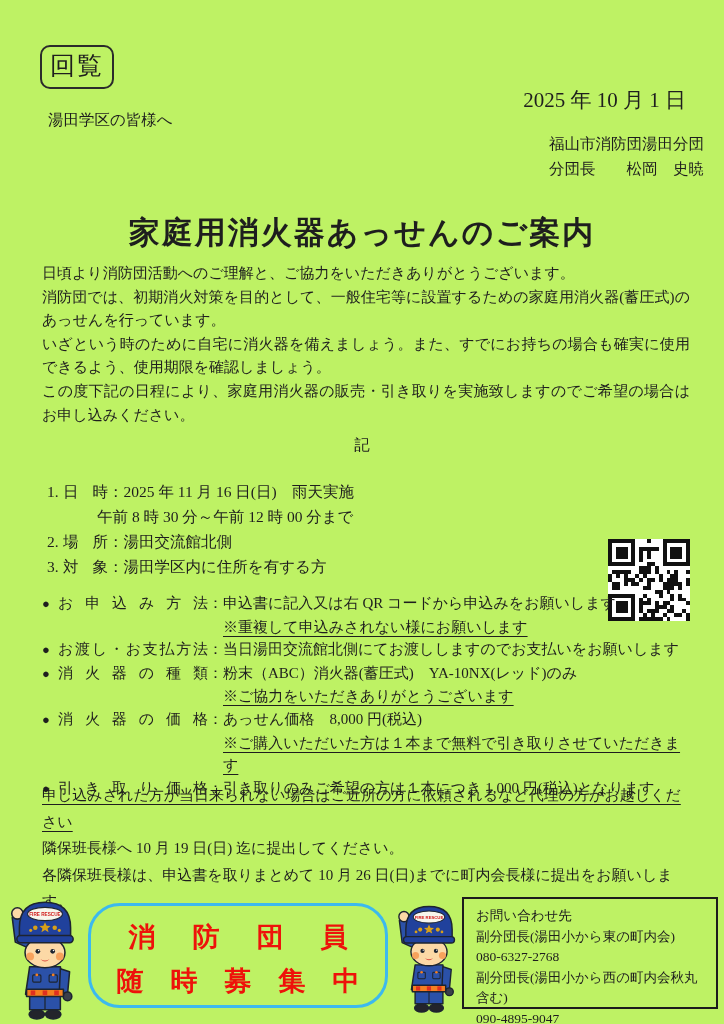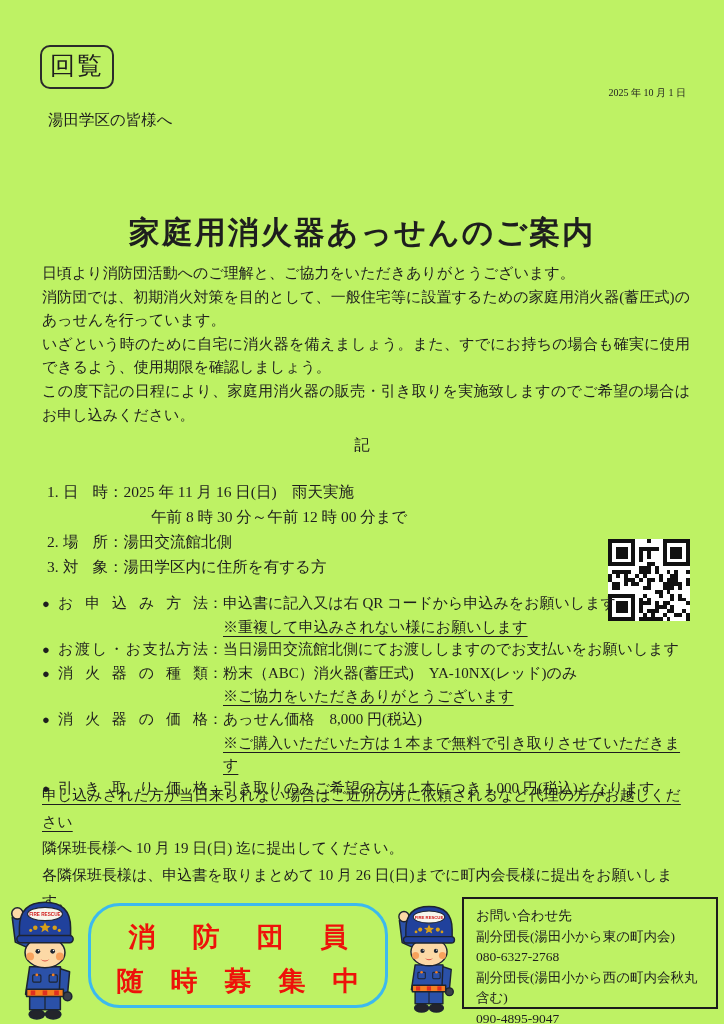--- a/index.html
+++ b/index.html
@@ -7,36 +7,36 @@
     position:relative; width:724px; height:1024px; background:#bef264;
     font-family:"Liberation Serif","DejaVu Serif",serif;
     color:#1e1e1e; overflow:hidden;
   }
   
   .kairan{
     position:absolute; left:40px; top:45px;
     border:2px solid #2b2b2b; border-radius:10px;
     padding:2px 8px 5px; font-size:25px; letter-spacing:2px;
   }
-  .doc-date{position:absolute; top:86px; right:38px; font-size:10px;}
+  .doc-date{position:absolute; top:86px; right:38px; font-size:21px;}
   .recipient{position:absolute; left:48px; top:110px; font-size:15.5px;}
   .sender{position:absolute; left:549px; top:131px; font-size:15.5px; line-height:25px;}
   .title{
     position:absolute; left:0; right:0; top:194px; margin:18px;
     text-align:center; font-size:31px; font-weight:700; letter-spacing:2px;
   }
   
   .intro{position:absolute; left:42px; top:262px; width:648px;
     font-size:15px; line-height:23.6px; text-align:justify;}
   .ki{position:absolute; left:0; right:0; top:435px; text-align:center; font-size:15.5px;}
   
   .schedule{position:absolute; left:47px; top:479px; font-size:15.5px; line-height:25px;}
   .sno{display:inline-block; width:16px;}
   .slabel{display:inline-block; width:45px; text-align:justify; text-align-last:justify;}
-  .ssub{margin-left:104px;}
+  .ssub{margin-left:50px;}
   
   .qr{position:absolute; left:608px; top:538px; width:82px; height:84px;}
   .qr svg{width:100%; height:100%; shape-rendering:crispEdges;}
   
   .bullets{position:absolute; left:42px; top:592px; width:652px;
     font-size:15px; line-height:22.6px;}
   .bglyph{display:inline-block; width:16px; font-size:13px;}
   .blabel{display:inline-block; width:150px; text-align:justify; text-align-last:justify;}
   .bnote{margin-left:181px; text-decoration:underline; text-underline-offset:4px;}
   
@@ -112,20 +112,24 @@
     </symbol>
   </defs>
 </svg>
 
 <div class="page">
 
   <div class="kairan">回覧</div>
   <div class="doc-date">2025 年 10 月 1 日</div>
   <div class="recipient">湯田学区の皆様へ</div>
 
+  <div class="sender">
+    <div>福山市消防団湯田分団</div>
+    <div>分団長　　松岡　史暁</div>
+  </div>
 
   <h1 class="title">家庭用消火器あっせんのご案内</h1>
 
   <div class="intro">
     <div>日頃より消防団活動へのご理解と、ご協力をいただきありがとうございます。</div>
     <div>消防団では、初期消火対策を目的として、一般住宅等に設置するための家庭用消火器(蓄圧式)のあっせんを行っています。</div>
     <div>いざという時のために自宅に消火器を備えましょう。また、すでにお持ちの場合も確実に使用できるよう、使用期限を確認しましょう。</div>
     <div>この度下記の日程により、家庭用消火器の販売・引き取りを実施致しますのでご希望の場合はお申し込みください。</div>
   </div>
 

